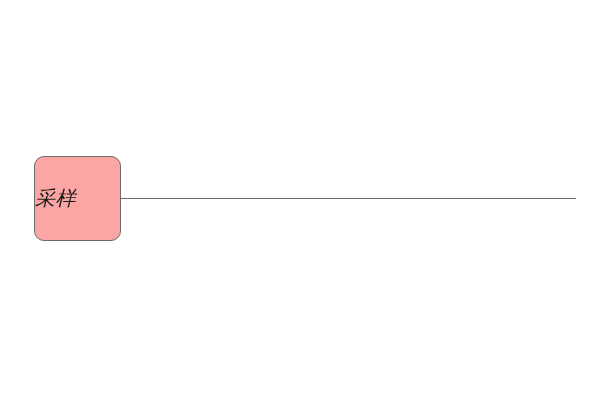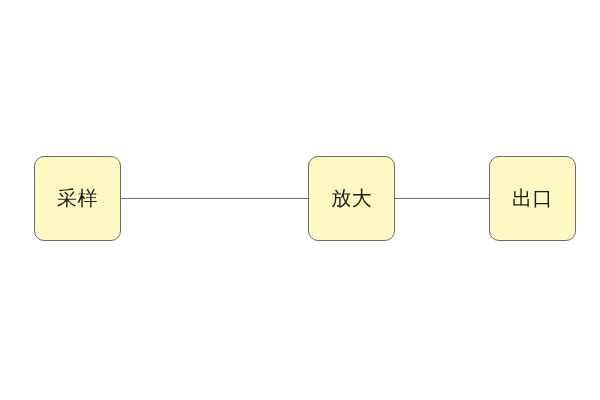--- a/index.html
+++ b/index.html
@@ -25,24 +25,25 @@
     flex-direction: row;
     align-items: center;
   }
   .node {
     flex: 0 0 auto;
     width: 87px;
     height: 85px;
     box-sizing: border-box;
     border: 1.4px solid #6b6b6b;
     border-radius: 10px;
-    background: #fef9c3;
+    background: #fca5a5;
     display: flex;
     align-items: center;
-    justify-content: center;
+    justify-content: flex-start;
+    font-style: italic;
   }
   .node-label {
     font-size: 20px;
     line-height: 1;
     color: #1a1a1a;
     letter-spacing: 0.5px;
     white-space: nowrap;
     font-family: "DejaVu Sans", "Liberation Sans", sans-serif;
   }
   .connector {
@@ -69,25 +70,19 @@
 
     <div class="node">
       <span class="node-label">采样</span>
     </div>
 
     <div class="connector"></div>
 
 
     <div class="connector"></div>
 
-    <div class="node">
-      <span class="node-label">放大</span>
-    </div>
 
     <div class="connector"></div>
 
-    <div class="node">
-      <span class="node-label">出口</span>
-    </div>
 
   </div>
 
 </div>
 
 </body></html>

